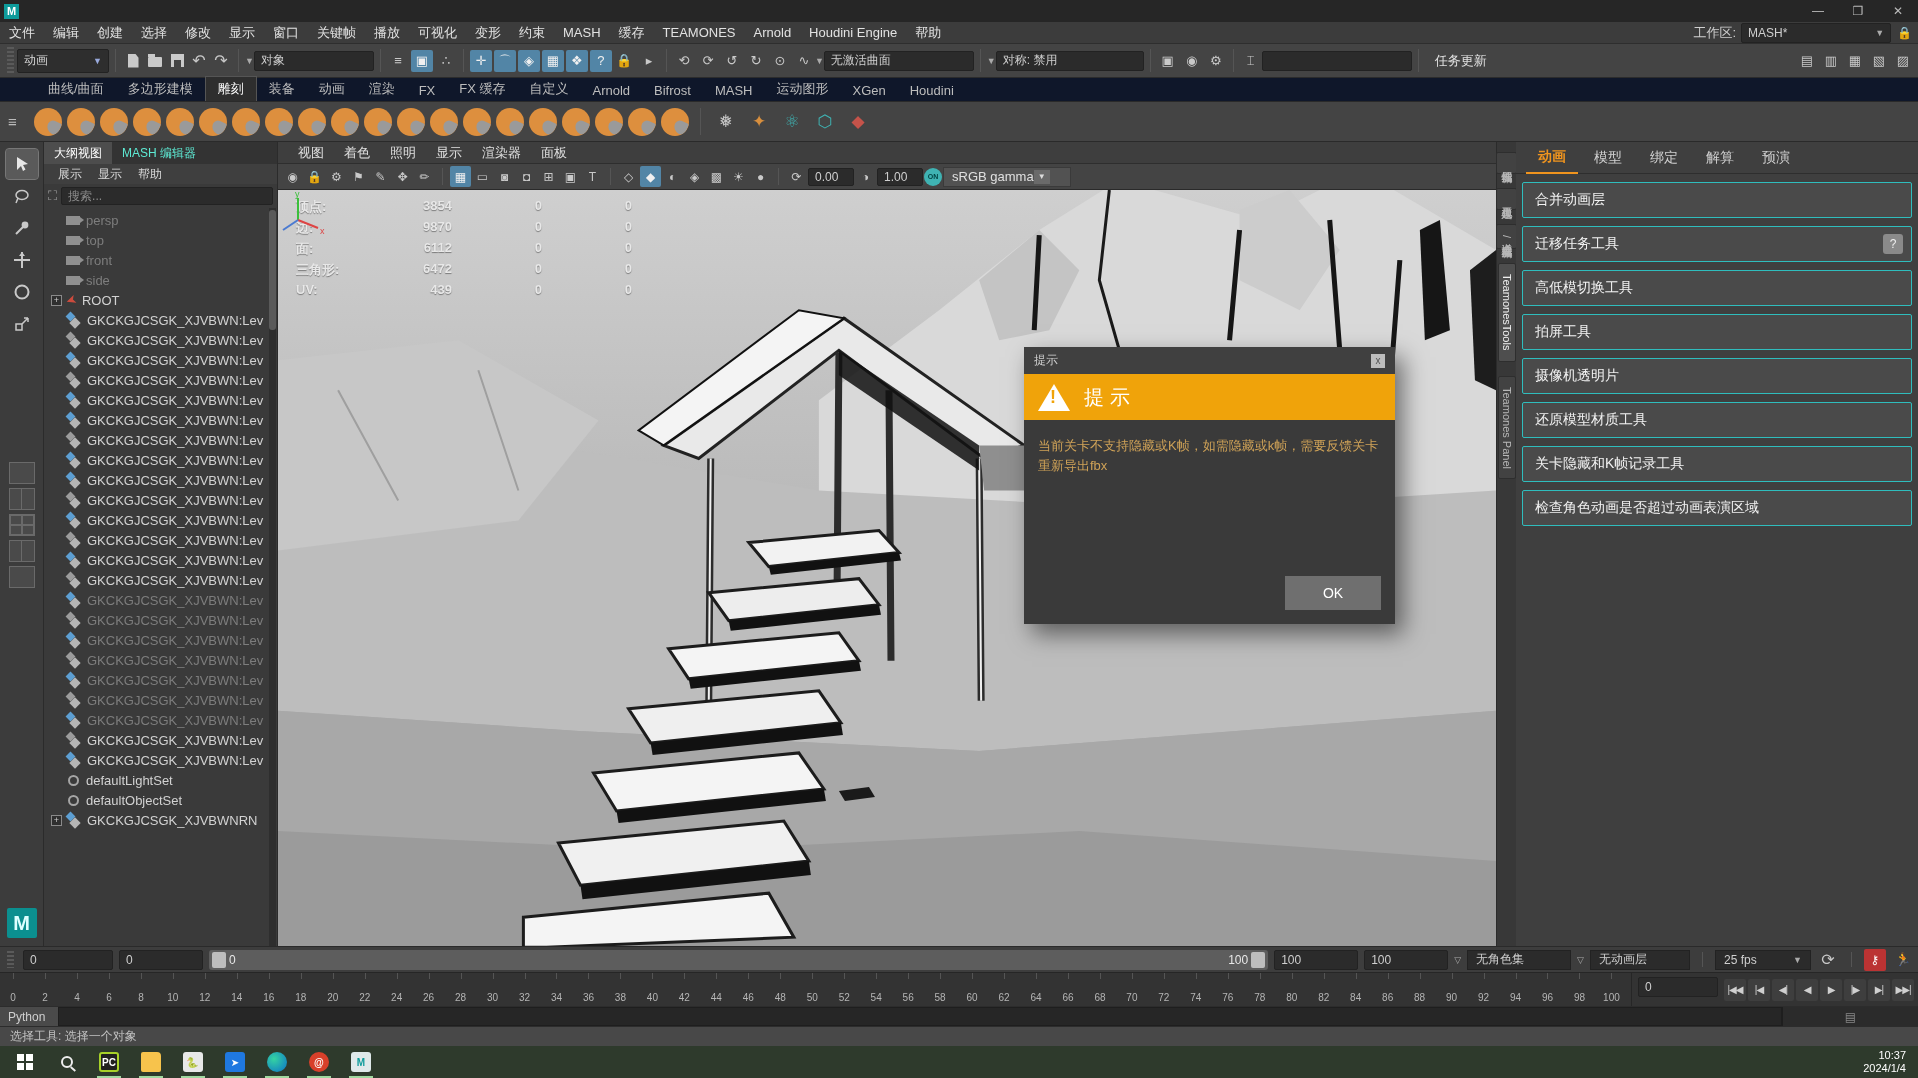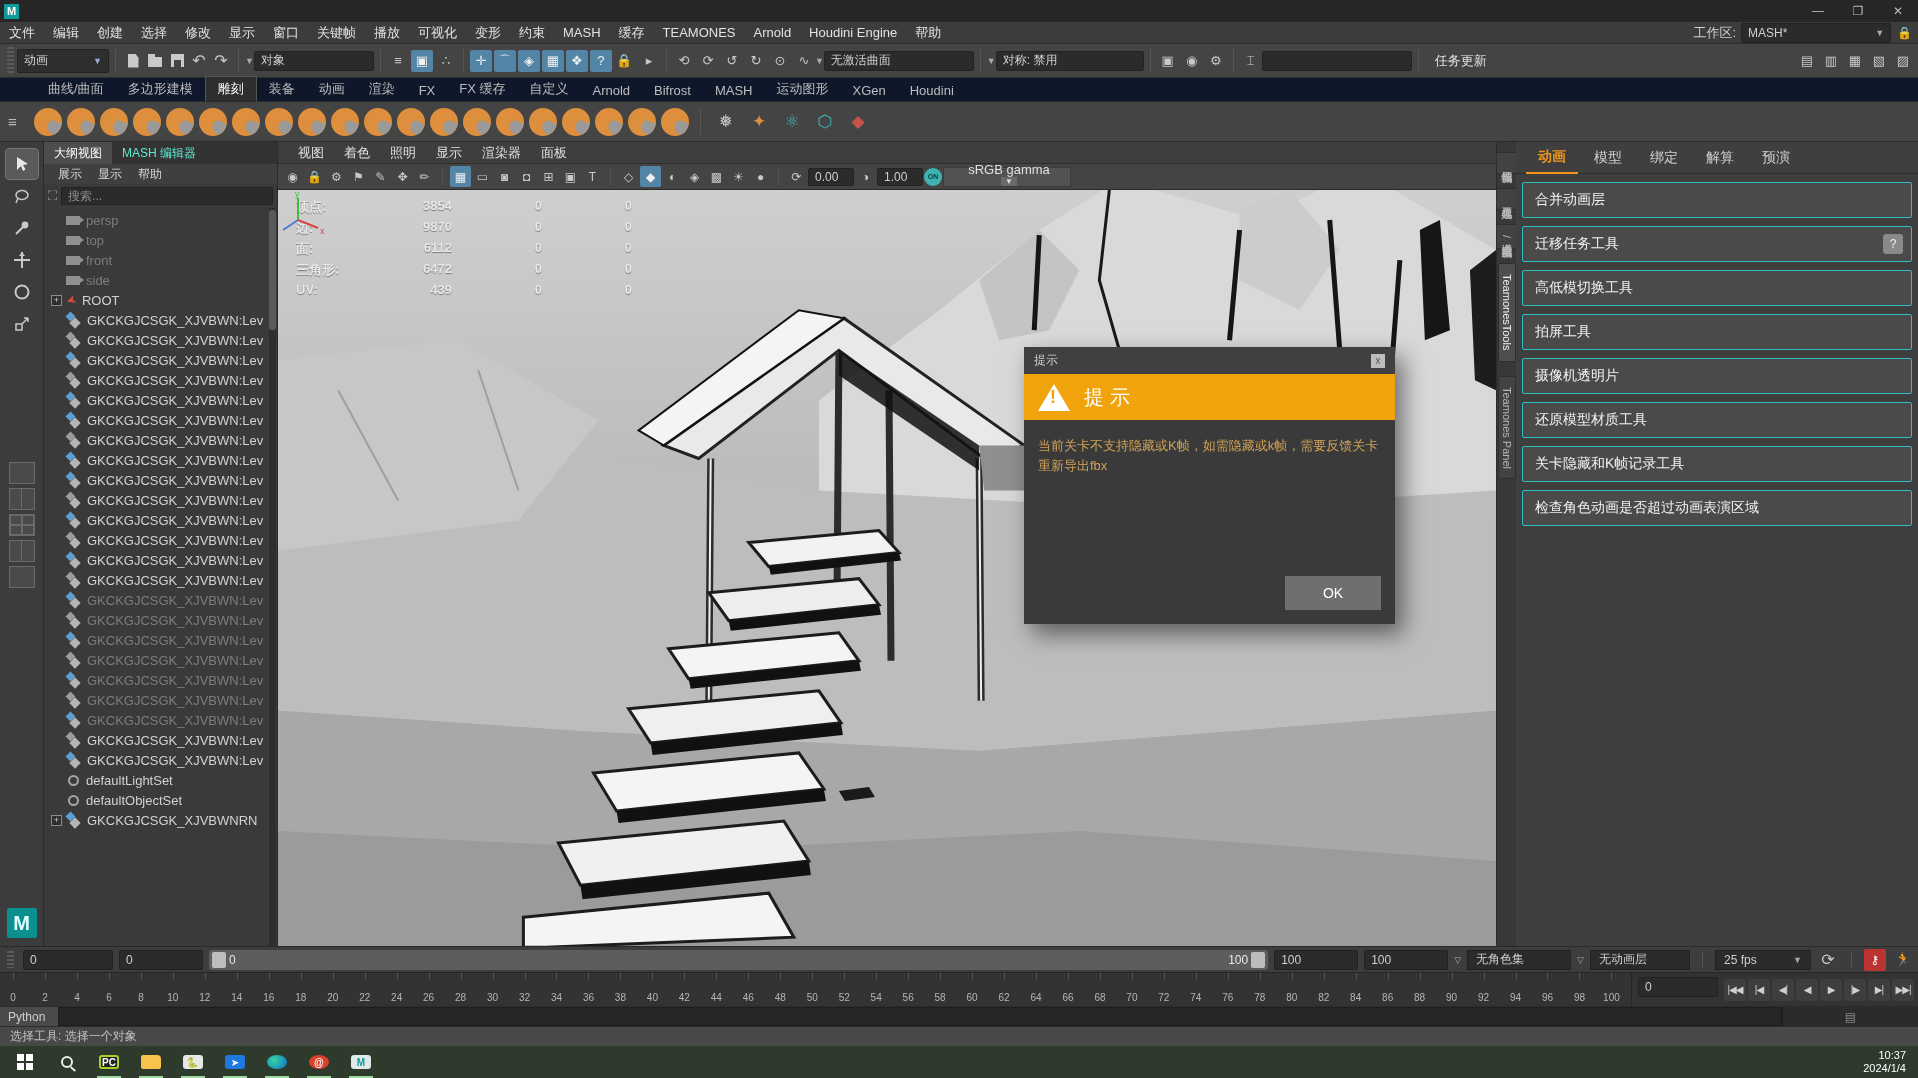--- a/index.html
+++ b/index.html
@@ -105,21 +105,21 @@
   #tree .scrolltrack { position:absolute; right:1px; top:0; width:7px; height:100%; background:#2e2e2e; }
 
   
   #viewport { flex:1; display:flex; flex-direction:column; position:relative; background:#444; }
   #vpmenus { height:22px; display:flex; align-items:center; background:#3e3e3e; border-bottom:1px solid #2e2e2e; padding-left:10px; }
   #vpmenus .menu { padding:0 10px; font-size:13px; color:#e0e0e0; }
   #vptoolbar { height:26px; display:flex; align-items:center; background:#444; border-bottom:1px solid #2a2a2a; padding:0 4px; gap:1px; }
   #vptoolbar .ibox { width:21px; height:21px; font-size:12px; }
   #vptoolbar .numfield { width:46px; height:18px; }
   #gammasel { width:128px; height:20px; background:#525252; border:1px solid #3a3a3a; display:flex;
-    align-items:center; justify-content:flex-end; padding:0 4px 0 8px; color:#e0e0e0; font-size:13px;flex-direction:column; }
+    align-items:center; justify-content:flex-start; padding:0 4px 0 8px; color:#e0e0e0; font-size:13px; }
   #gammasel .arrow { background:#6a6a6a; width:16px; height:14px; font-size:8px; color:#ddd; display:flex; align-items:center; justify-content:center; }
   .onbadge { width:18px; height:18px; border-radius:50%; background:#3fb3b3; color:#063; font-size:7px;
     display:flex; align-items:center; justify-content:center; color:#044; font-weight:bold; }
   #scene { flex:1; position:relative; overflow:hidden; }
   #scene svg { position:absolute; inset:0; }
   #hud { position:absolute; left:18px; top:8px; font-size:13px; color:#e8e8e8; text-shadow:0 1px 1px rgba(0,0,0,.4); }
   #hud .hrow { display:flex; height:21px; }
   #hud .hl { width:66px; font-weight:bold; }
   #hud .hv { width:90px; text-align:right; font-weight:bold; }
   #axis { position:absolute; left:14px; bottom:10px; }
@@ -170,21 +170,21 @@
 
   
   #taskbar { height:32px; background:#2e3a2c; display:flex; align-items:center; gap:4px; padding-left:6px; }
   .tbicon { width:38px; height:32px; display:flex; align-items:center; justify-content:center; position:relative; }
   .tbicon::after { content:""; position:absolute; bottom:0; left:7px; right:7px; height:2px; background:#9fd89f; }
   .tbicon.nodash::after { display:none; }
   .winlogo { width:16px; height:16px; display:grid; grid-template-columns:1fr 1fr; grid-template-rows:1fr 1fr; gap:2px; }
   .winlogo div { background:#fff; }
   .maglass { width:12px; height:12px; border:2px solid #eee; border-radius:50%; position:relative; }
   .maglass::after { content:""; position:absolute; right:-5px; bottom:-4px; width:6px; height:2px; background:#eee; transform:rotate(40deg); }
-  .appsq { width:20px; height:14px; border-radius:3px; display:flex; align-items:center; justify-content:center; font-size:10px; font-weight:bold; }
+  .appsq { width:20px; height:20px; border-radius:3px; display:flex; align-items:center; justify-content:center; font-size:10px; font-weight:bold; }
   #clock { margin-left:auto; text-align:right; color:#fff; font-size:11px; line-height:13px; padding-right:12px; }
 
   
   #dialog { position:absolute; left:1024px; top:347px; width:371px; height:277px; background:#3a3a3a;
     box-shadow:8px 10px 22px rgba(0,0,0,.5); z-index:50; display:flex; flex-direction:column; }
   #dialog .dtitle { height:27px; background:#404040; display:flex; align-items:center; padding:0 10px; color:#cfcfcf; font-size:12px; }
   #dialog .dclose { margin-left:auto; width:14px; height:14px; background:#bdbdbd; color:#555; font-size:10px;
     display:flex; align-items:center; justify-content:center; }
   #dialog .dbanner { height:46px; background:#f0a30a; display:flex; align-items:center; padding-left:14px; gap:14px; }
   .warntri { width:0; height:0; border-left:16px solid transparent; border-right:16px solid transparent;

